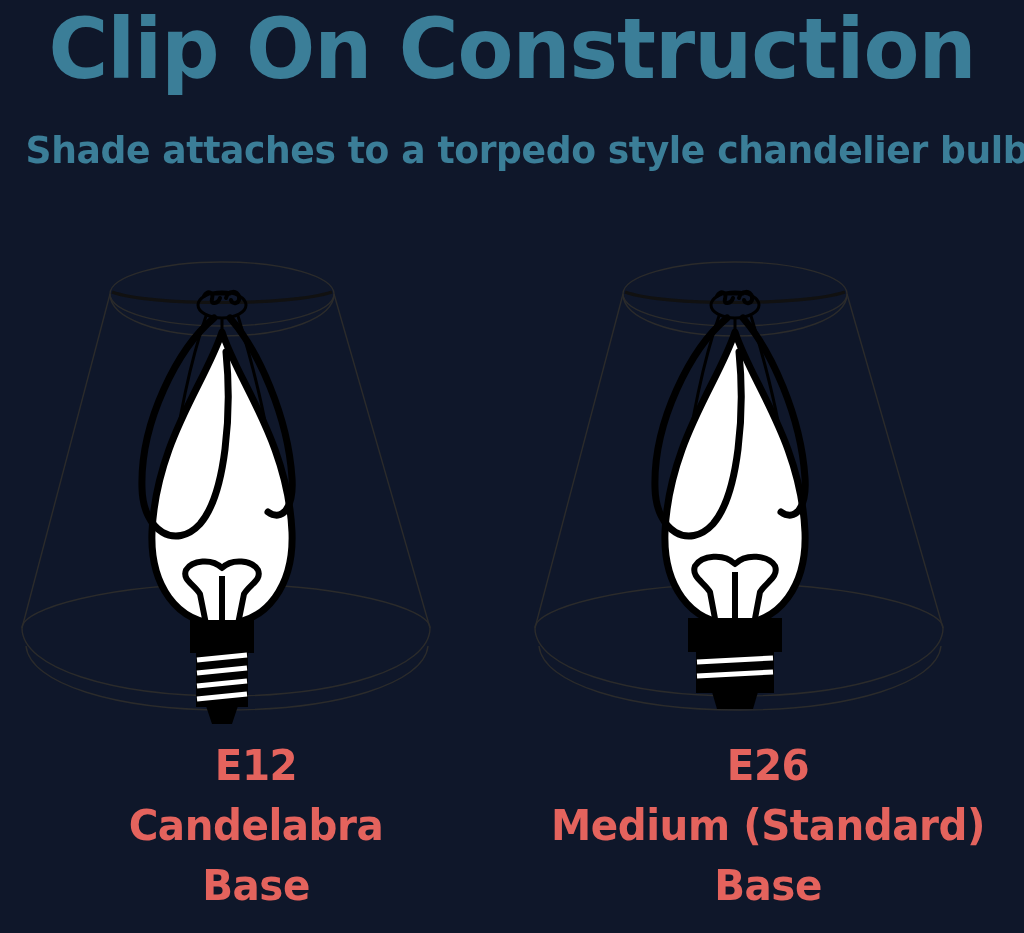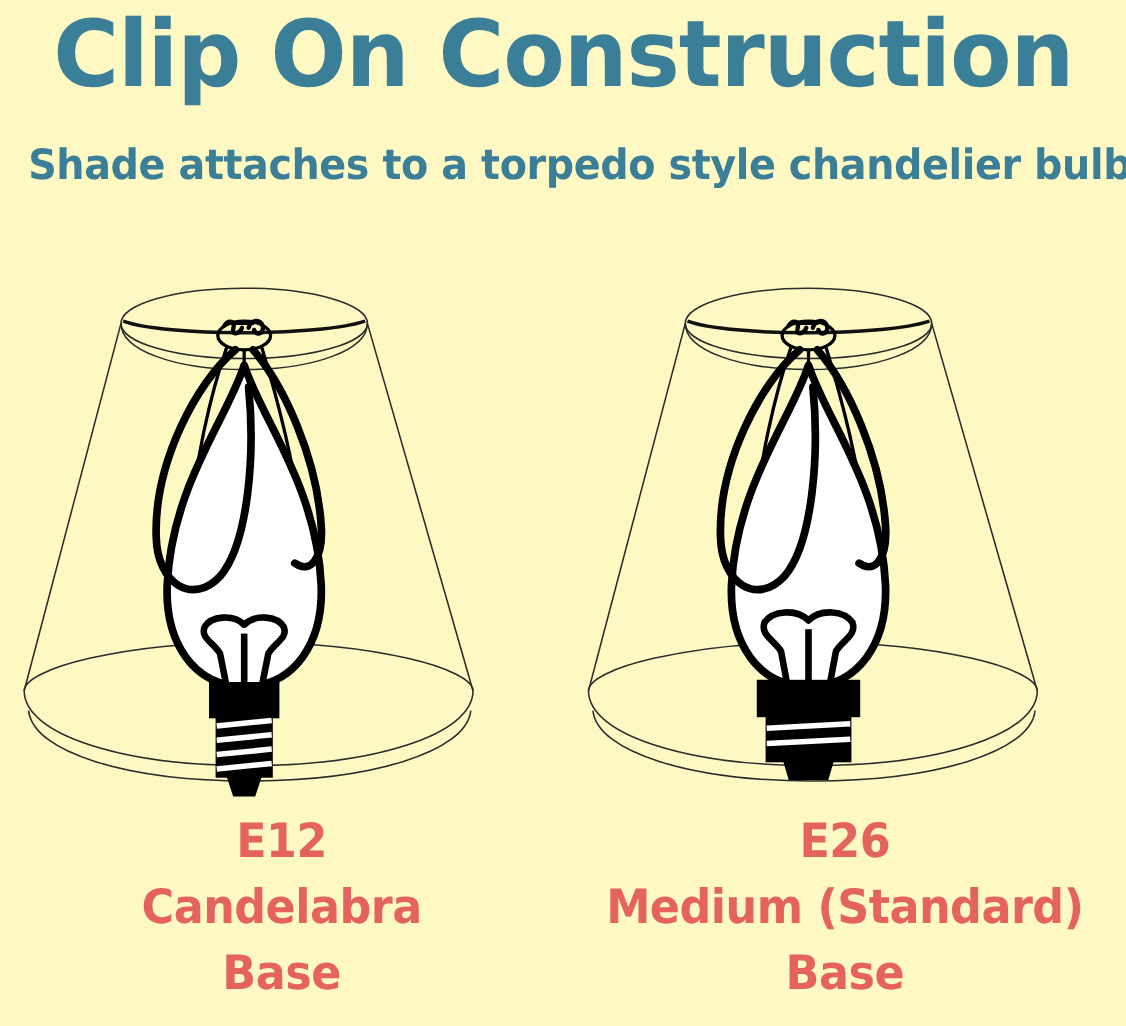--- a/index.html
+++ b/index.html
@@ -4,21 +4,21 @@
 <style>
   html, body {
     margin: 0;
     padding: 0;
     background: #ffffff;
   }
   #page {
     position: relative;
     width: 1024px;
     height: 933px;
-    background: #fef9c3;
+    background: #0f172a;
     overflow: hidden;
     font-family: "DejaVu Sans", sans-serif;
   }
 
   
   .header {
     position: absolute;
     left: 0;
     top: 0;
     width: 1024px;

